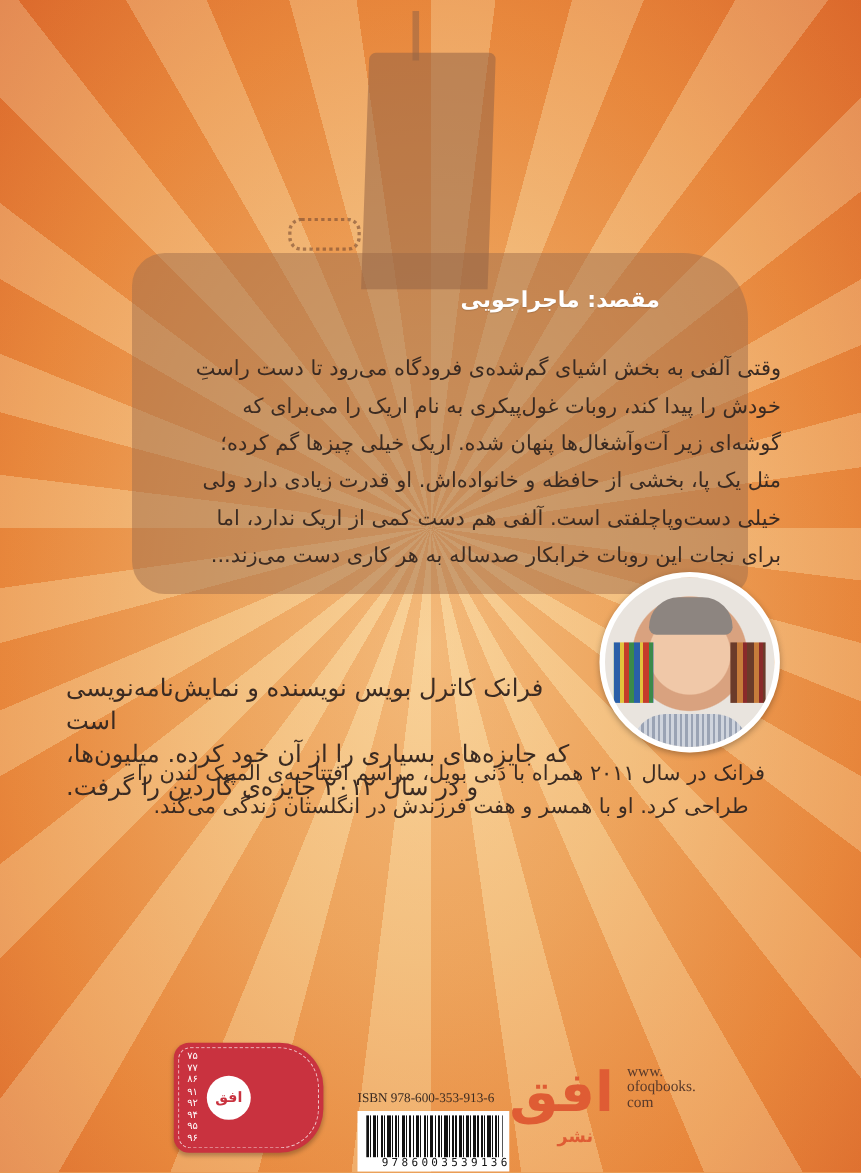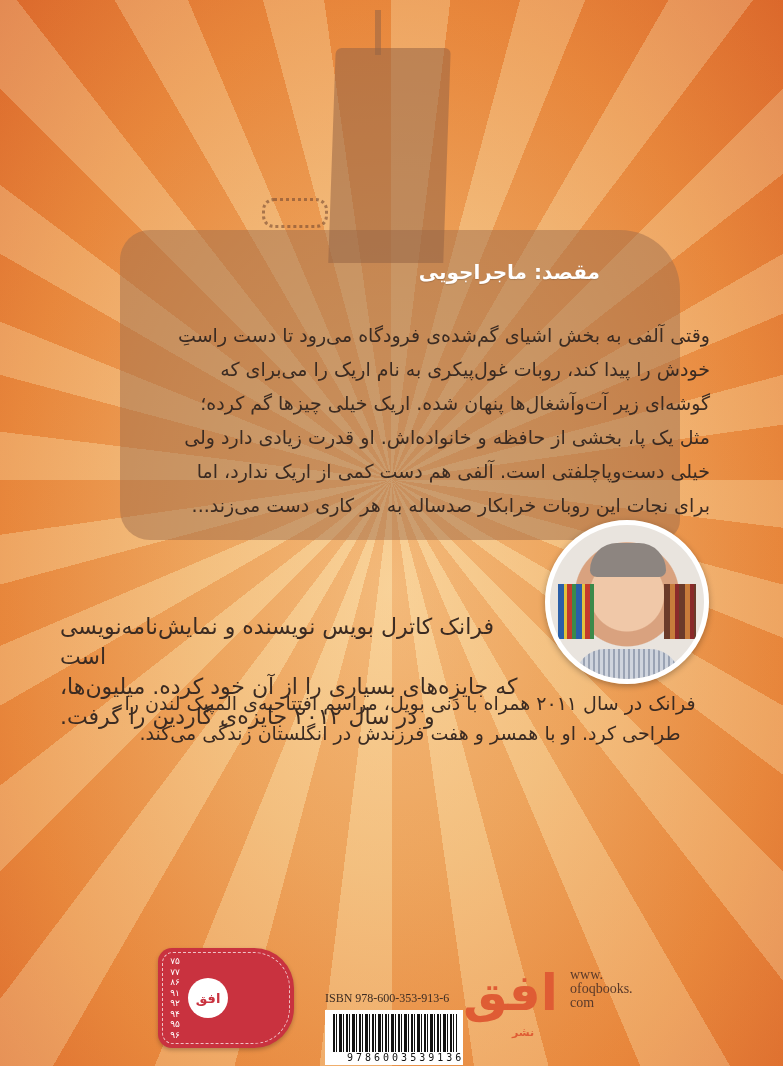--- a/index.html
+++ b/index.html
@@ -38,21 +38,21 @@
   .badge-text { position: absolute; right: 12px; top: 8px; width: 70px; direction: rtl; text-align: right; color: #fff; font-size: 17px; line-height: 21px; font-weight: bold; }
   .badge-logo { position: absolute; left: 30px; top: 30px; width: 40px; height: 40px; border-radius: 50%; background: #fff; color: #c9323f;
     font-weight: bold; font-size: 13px; display: flex; align-items: center; justify-content: center; }
   .isbn-block { position: absolute; left: 325px; top: 975px; width: 140px; margin-top: 16px; }
   .isbn-text { font-family: "Liberation Serif", serif; font-size: 12px; color: #3b2b22; margin-bottom: 4px; }
   .barcode { width: 138px; height: 55px; background: #fff; position: relative; }
   .barcode .bars { position: absolute; left: 8px; right: 6px; top: 4px; height: 38px;
     background: repeating-linear-gradient(90deg, #111 0 2px, #fff 2px 3px, #111 3px 4px, #fff 4px 6px, #111 6px 9px, #fff 9px 10px, #111 10px 11px, #fff 11px 13px); }
   .barcode .digits { position: absolute; bottom: 2px; left: 0; right: 0; text-align: center; font-family: "DejaVu Sans Mono", monospace; font-size: 10px; letter-spacing: 3px; color: #111; padding-left: 22px; }
   .ofoq-logo { position: absolute; left: 488px; top: 958px; width: 70px; height: 88px; color: #df5c34; font-size: 50px; font-weight: bold; direction: rtl; text-align: center; line-height: 70px; }
-  .ofoq-logo small { display: block; font-size: 11px; line-height: 10px; }
+  .ofoq-logo small { display: block; font-size: 16px; line-height: 10px; }
   .website { position: absolute; left: 570px; top: 968px; font-family: "Liberation Serif", serif; font-size: 14px; line-height: 14px; color: #5a3a2a; }
 </style>
 </head>
 <body>
 
 <div class="cover">
   <div class="rays"></div>
   <div class="robot robot-antenna"></div>
   <div class="robot robot-body"></div>
   <div class="robot robot-head"></div>

